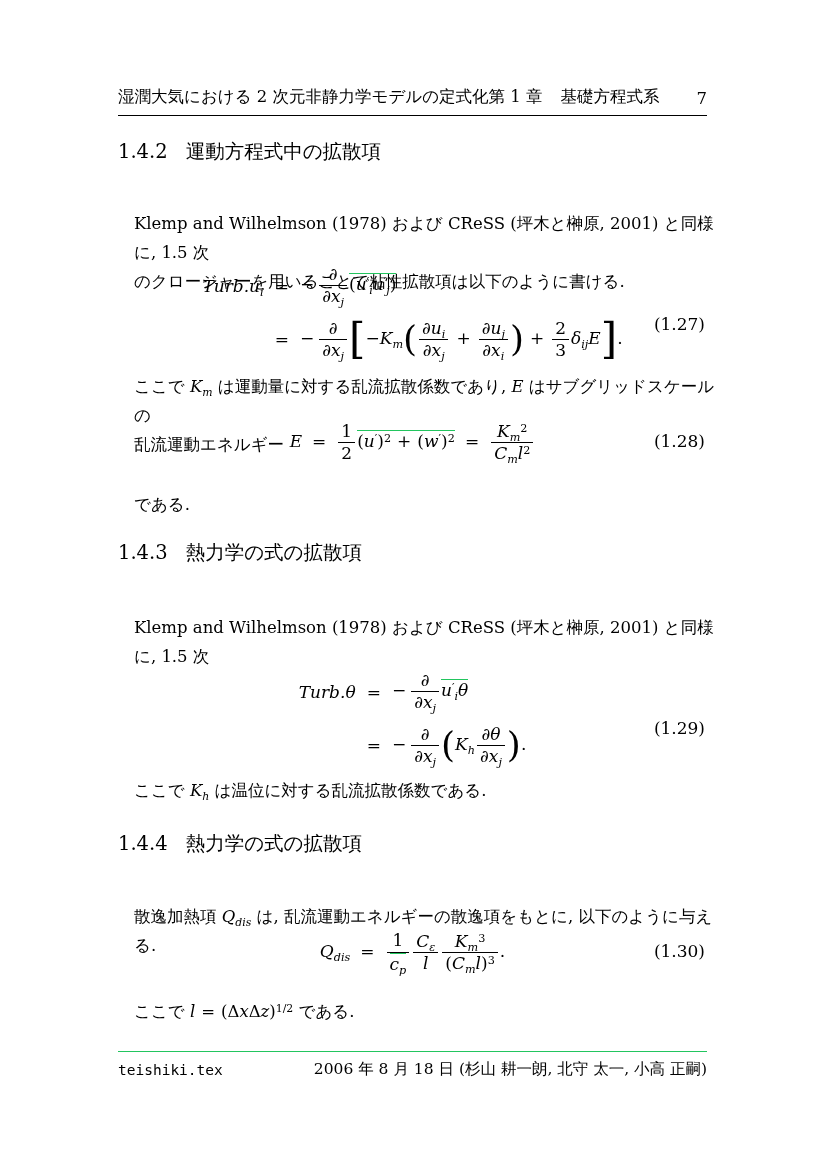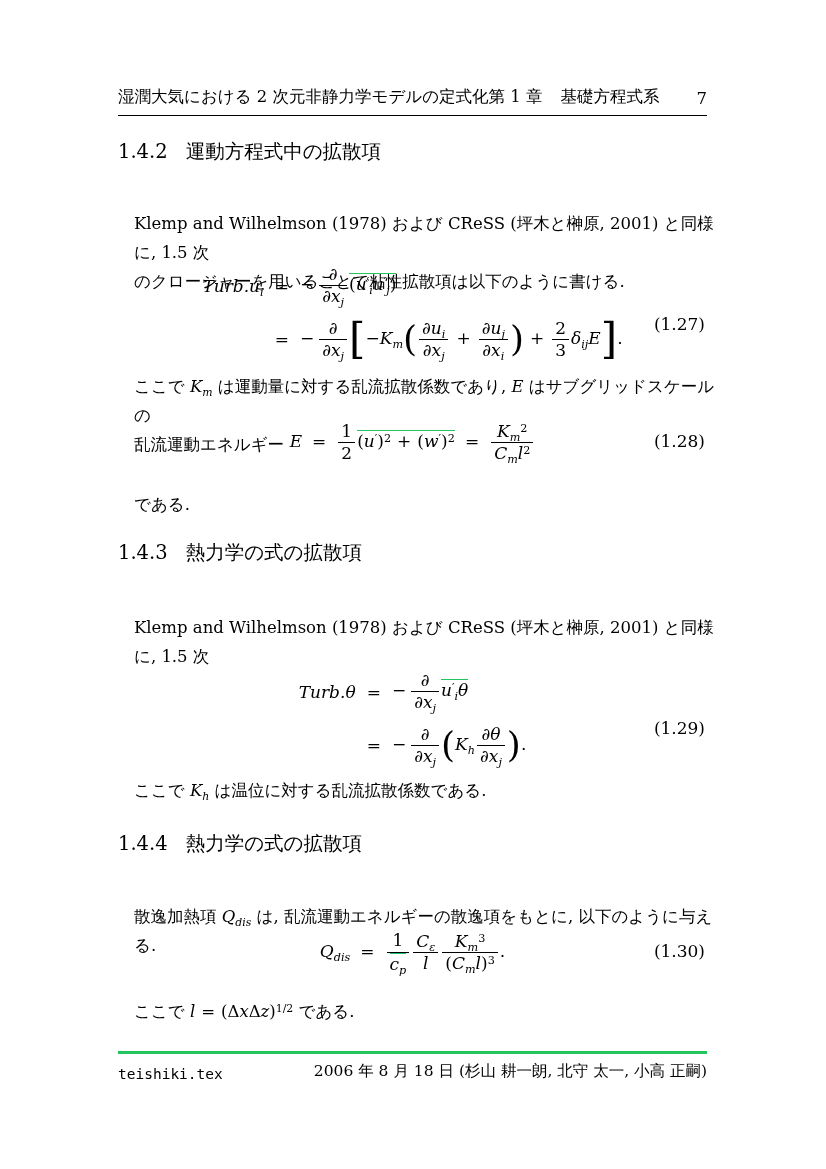--- a/index.html
+++ b/index.html
@@ -10,22 +10,22 @@
   }
   
   .header {
     position:absolute; left:118px; top:86px; width:589px;
     display:flex; justify-content:space-between; align-items:flex-end;
     border-bottom:1px solid #000; padding-bottom:7px; font-size:16.5px;
   }
   .h-gap { display:inline-block; width:18px; }
   .footer {
     position:absolute; left:118px; top:1051px; width:589px;
-    border-top:3px solid #22c55e; padding-top:7px;
-    display:flex; justify-content:space-between; align-items:flex-end;
+    border-top:1px solid #22c55e; padding-top:7px;
+    display:flex; justify-content:space-between; align-items:center;
     font-size:15.5px;
   }
   .tt { font-family:"DejaVu Sans Mono","Liberation Mono",monospace; font-size:14.5px; }
   
   .sec { position:absolute; left:118px; margin:0; font-size:19.5px; font-weight:normal; }
   .sec-num { font-family:"DejaVu Serif",serif; margin-right:18px; }
   .sec-title { font-family:"DejaVu Sans","Liberation Sans",sans-serif; }
   
   .para { position:absolute; left:118px; width:592px; margin:16px; line-height:29px; }
   

